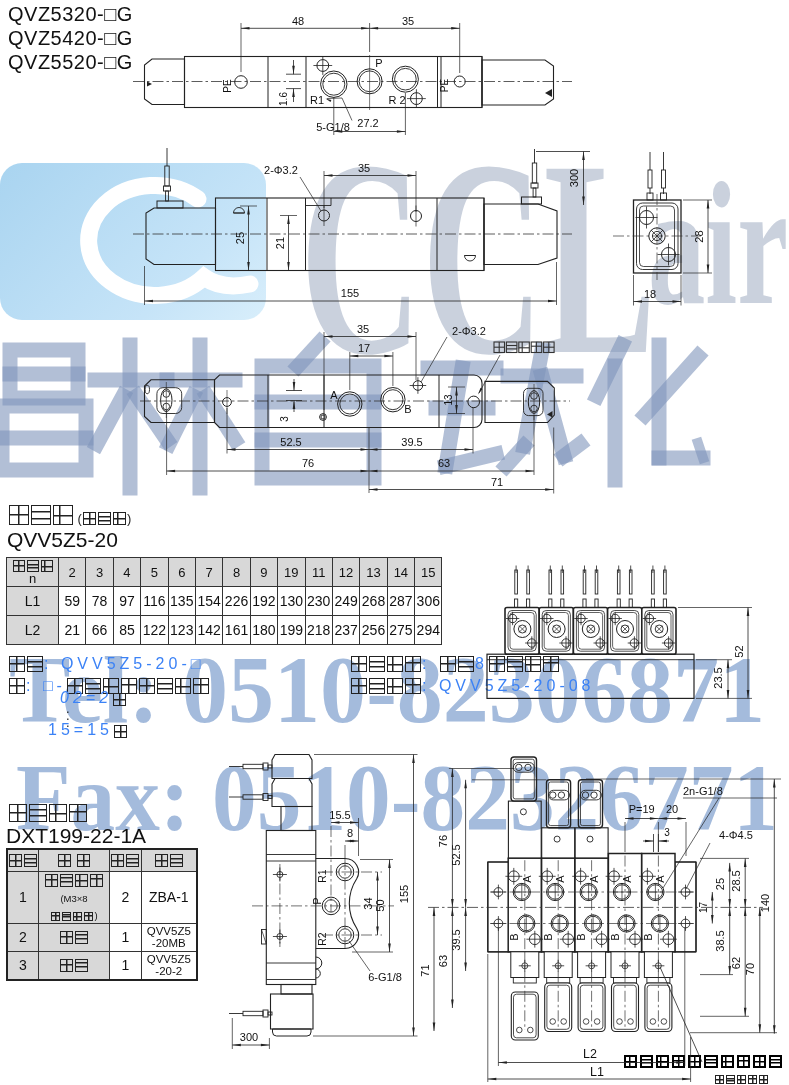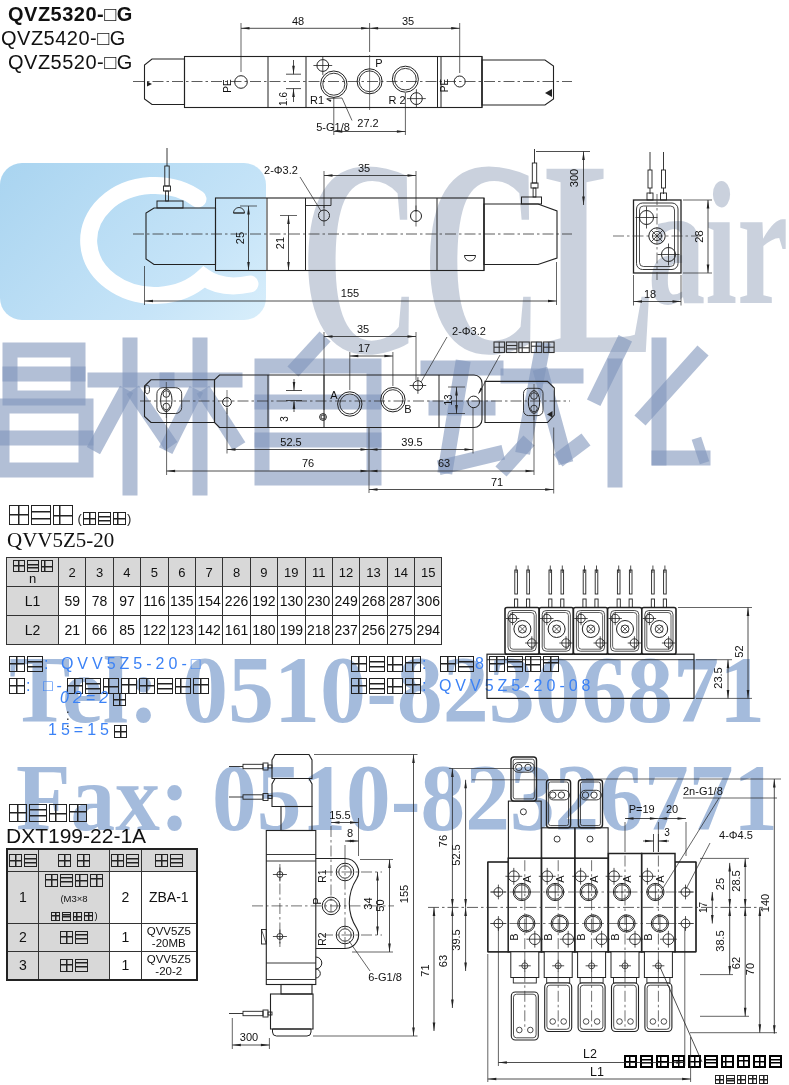--- a/index.html
+++ b/index.html
@@ -1192,29 +1192,29 @@
       <path d="M487.8,1079.0 L496.3,1077.7 L496.3,1080.3 Z" fill="#222"></path>
       <path d="M690.6,1079.0 L682.1,1080.3 L682.1,1077.7 Z" fill="#222"></path>
       <text x="597.0" y="1075.5" font-family="Liberation Sans, sans-serif" font-size="12.5" text-anchor="middle" fill="#111">L1</text>
     </g>
 
 <g>
       <line x1="660.0" y1="967.0" x2="702.0" y2="1062.0" stroke="#222" stroke-width="0.8"></line>
     </g>
 </svg>
 
-<div class="mod" style="left:8px;top:3px;font-weight:bold;">QVZ5320-□G</div>
-
-<div class="mod" style="left:1px;top:27px;">QVZ5420-□G</div>
+<div class="mod" style="left:8px;top:3px;">QVZ5320-□G</div>
+
+<div class="mod" style="left:8px;top:27px;">QVZ5420-□G</div>
 
 <div class="mod" style="left:8px;top:51px;">QVZ5520-□G</div>
 
 <div style="position:absolute;left:8px;top:505px;"><i class="k k0" style="width:20px;height:20px"></i><i class="k k1" style="width:20px;height:20px"></i><i class="k k2" style="width:20px;height:20px"></i><span style="font-family:'Liberation Sans',sans-serif;font-size:13px;color:#222"> (</span><i class="k k0" style="width:13px;height:13px"></i><i class="k k1" style="width:13px;height:13px"></i><i class="k k2" style="width:13px;height:13px"></i><span style="font-family:'Liberation Sans',sans-serif;font-size:13px;color:#222">)</span></div>
 
-<div style="position:absolute;left:7px;top:528px;font-family:Liberation Serif, serif;font-size:21px;color:#111;">QVV5Z5-20</div>
+<div style="position:absolute;left:7px;top:528px;font-family:Liberation Sans, sans-serif;font-size:21px;color:#111;">QVV5Z5-20</div>
 
 <table class="t1" style="left:6px;top:557px;">
 <tbody>
       <tr class="hd">
         <td class="c1"><i class="k k0" style="width:12px;height:12px"></i><i class="k k1" style="width:12px;height:12px"></i><i class="k k2" style="width:12px;height:12px"></i><br><span style="font-family:'Liberation Sans',sans-serif">n</span></td>
         <td>2</td>
         <td>3</td>
         <td>4</td>
         <td>5</td>
         <td>6</td>

